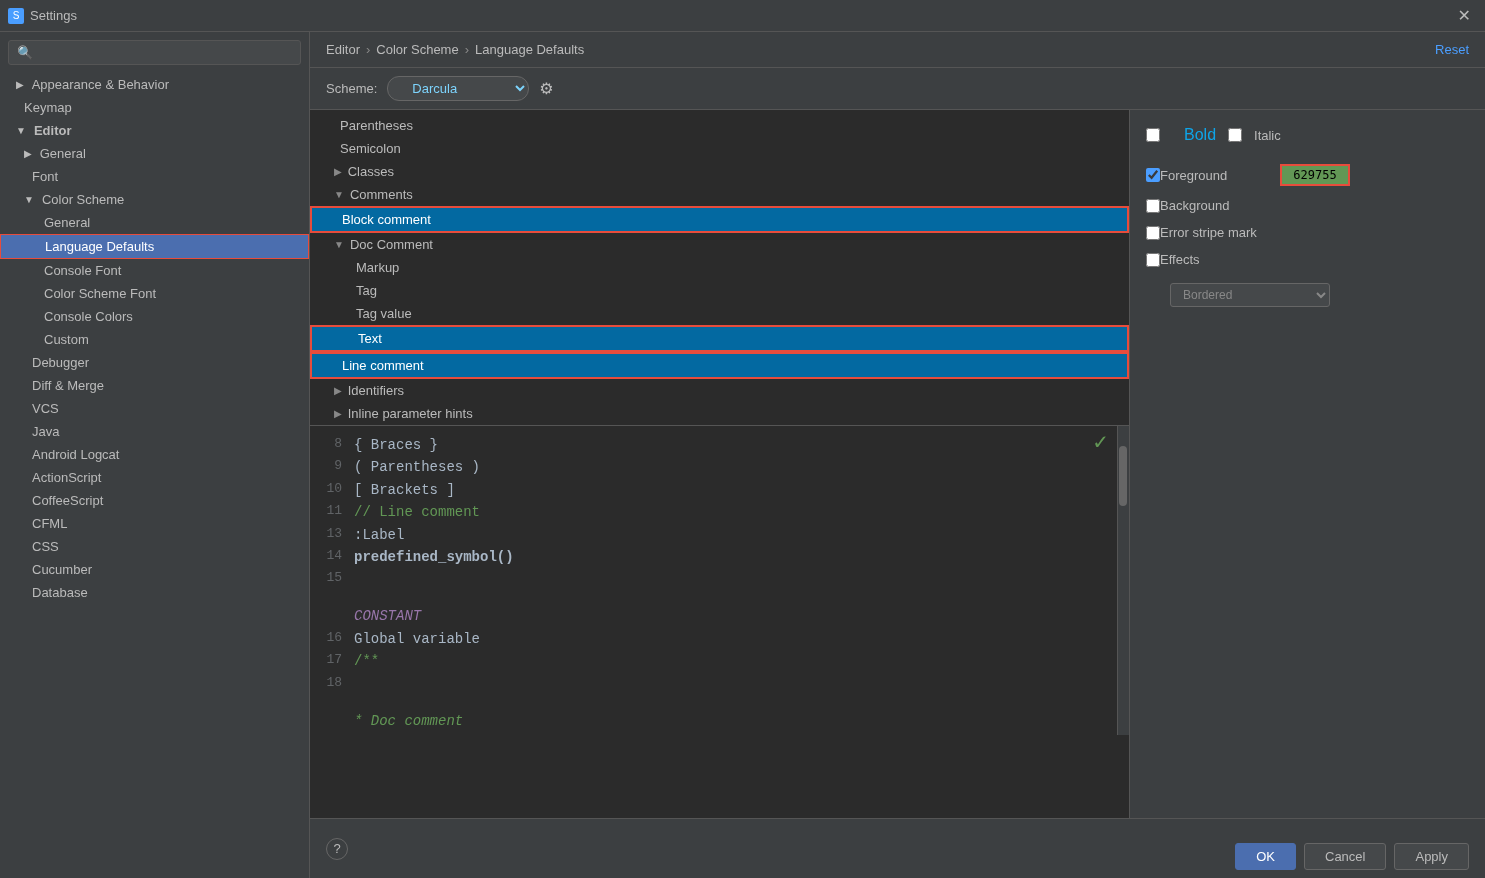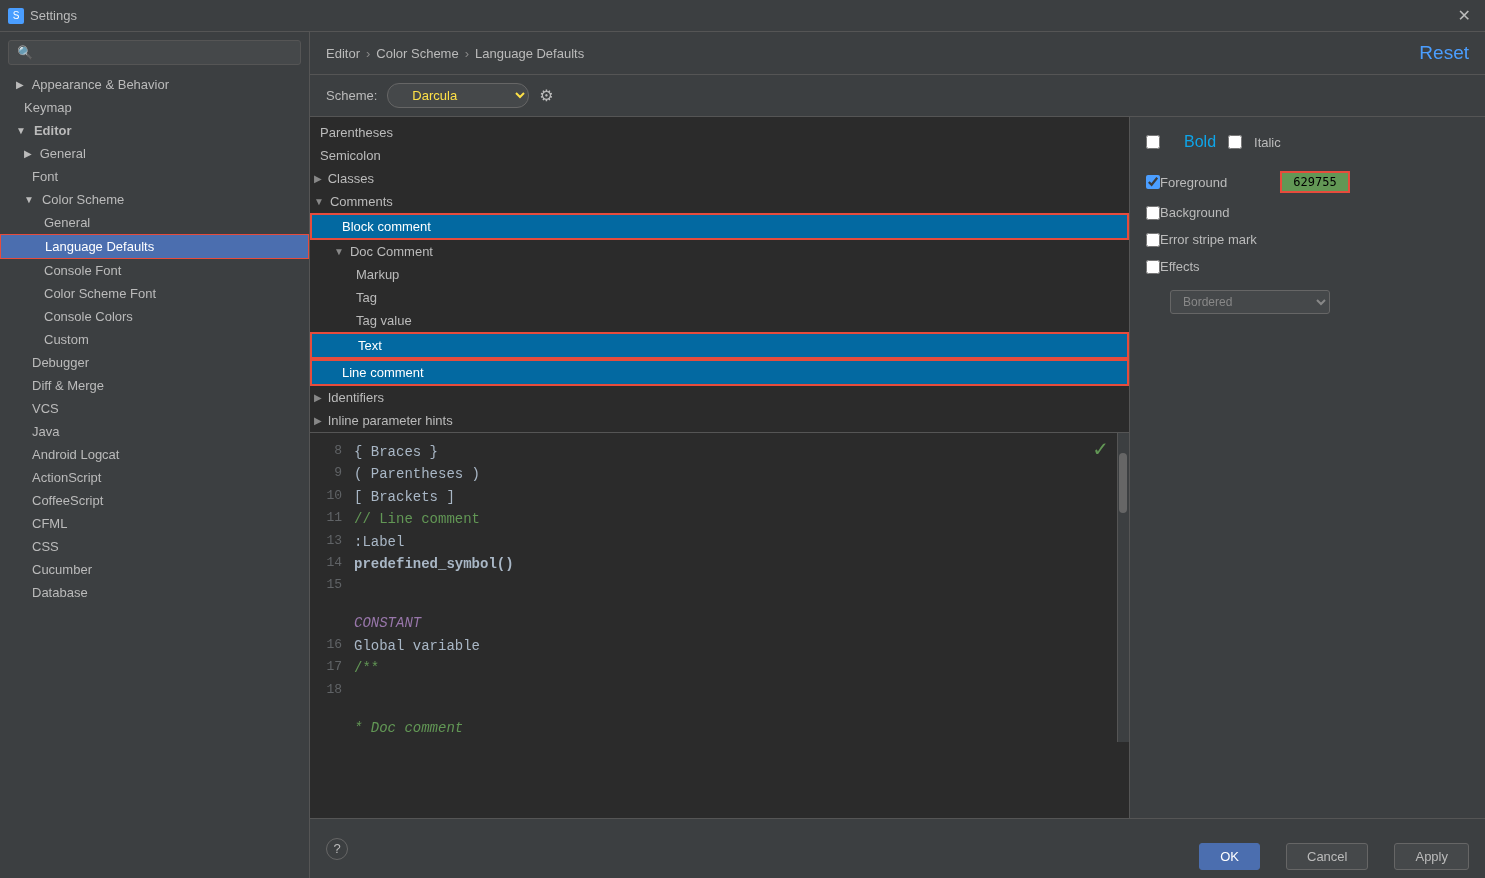--- a/index.html
+++ b/index.html
@@ -46,49 +46,49 @@
     .content-area { flex: 1; display: flex; flex-direction: column; background: #2b2b2b; overflow: hidden; }
 
     
     .breadcrumb-bar {
       display: flex; align-items: center; justify-content: space-between;
       background: #3c3f41; padding: 10px 16px; border-bottom: 1px solid #555;
     }
     .breadcrumb { display: flex; align-items: center; gap: 6px; color: #bbbbbb; font-size: 13px; }
     .breadcrumb .sep { color: #888; }
     .breadcrumb .active { color: #bbbbbb; }
-    .reset-btn { background: none; border: none; color: #4b9eff; cursor: pointer; font-size: 19px; }
+    .reset-btn { background: none; border: none; color: #4b9eff; cursor: pointer; font-size: 13px; }
 
     
     .scheme-row {
       display: flex; align-items: center; gap: 10px;
       background: #3c3f41; padding: 8px 16px; border-bottom: 1px solid #555;
     }
     .scheme-label { color: #bbbbbb; }
     .scheme-select {
-      background: #45484a; border: 1px solid #666; color: #fde047; padding: 3px 20px;
+      background: #45484a; border: 1px solid #666; color: #7dd3fc; padding: 3px 20px;
       border-radius: 12px; font-size: 13px; cursor: pointer;
     }
     .scheme-gear { color: #bbbbbb; cursor: pointer; font-size: 16px; }
 
     
     .middle-split { display: flex; flex: 1; overflow: hidden; }
 
     
     .scheme-tree {
       width: 820px; background: #2b2b2b; border-right: 1px solid #555;
       overflow-y: auto; padding: 4px 0;
     }
     .tree-item {
       padding: 4px 12px; cursor: pointer; display: flex; align-items: center; gap: 4px;
       color: #bbbbbb; font-size: 13px; white-space: nowrap;
     }
     .tree-item.highlighted { background: #0369a1; border: 2px solid #e74c3c; color: #fff; }
     .tree-item .arrow { font-size: 10px; color: #888; margin-right: 2px; }
-    .tree-item.indent0 { padding-left: 4px; }
+    .tree-item.indent0 { padding-left: 24px; }
     .tree-item.indent1 { padding-left: 24px; }
     .tree-item.indent2 { padding-left: 40px; }
 
     
     .properties-panel {
       flex: 1; background: #3c3f41; padding: 16px; display: flex; flex-direction: column; gap: 12px;
     }
     .prop-row { display: flex; align-items: center; }
     .prop-check { width: 14px; height: 14px; accent-color: #4b9eff; cursor: pointer; }
     .prop-label { color: #bbbbbb; font-size: 13px; min-width: 120px; }
@@ -127,21 +127,21 @@
     .bottom-bar {
       display: flex; align-items: center; justify-content: space-between;
       background: #3c3f41; padding: 8px 16px; border-top: 1px solid #555;
     }
     .bottom-left { display: flex; align-items: center; }
     .help-btn {
       width: 22px; height: 22px; border-radius: 50%; border: 1px solid #666;
       background: none; color: #bbbbbb; cursor: pointer; font-size: 13px;
       display: flex; align-items: center; justify-content: center;
     }
-    .bottom-right { display: flex; gap: 26px; margin-top: 16px; }
+    .bottom-right { display: flex; gap: 8px; margin-top: 16px; }
     .btn-ok, .btn-cancel, .btn-apply {
       padding: 5px 20px; border-radius: 3px; border: 1px solid #666;
       cursor: pointer; font-size: 13px;
     }
     .btn-ok { background: #4b6eaf; color: #fff; border-color: #4b6eaf; }
     .btn-cancel { background: #45484a; color: #bbbbbb; }
     .btn-apply { background: #45484a; color: #bbbbbb; }
 
     
     ::-webkit-scrollbar { width: 8px; height: 8px; }

